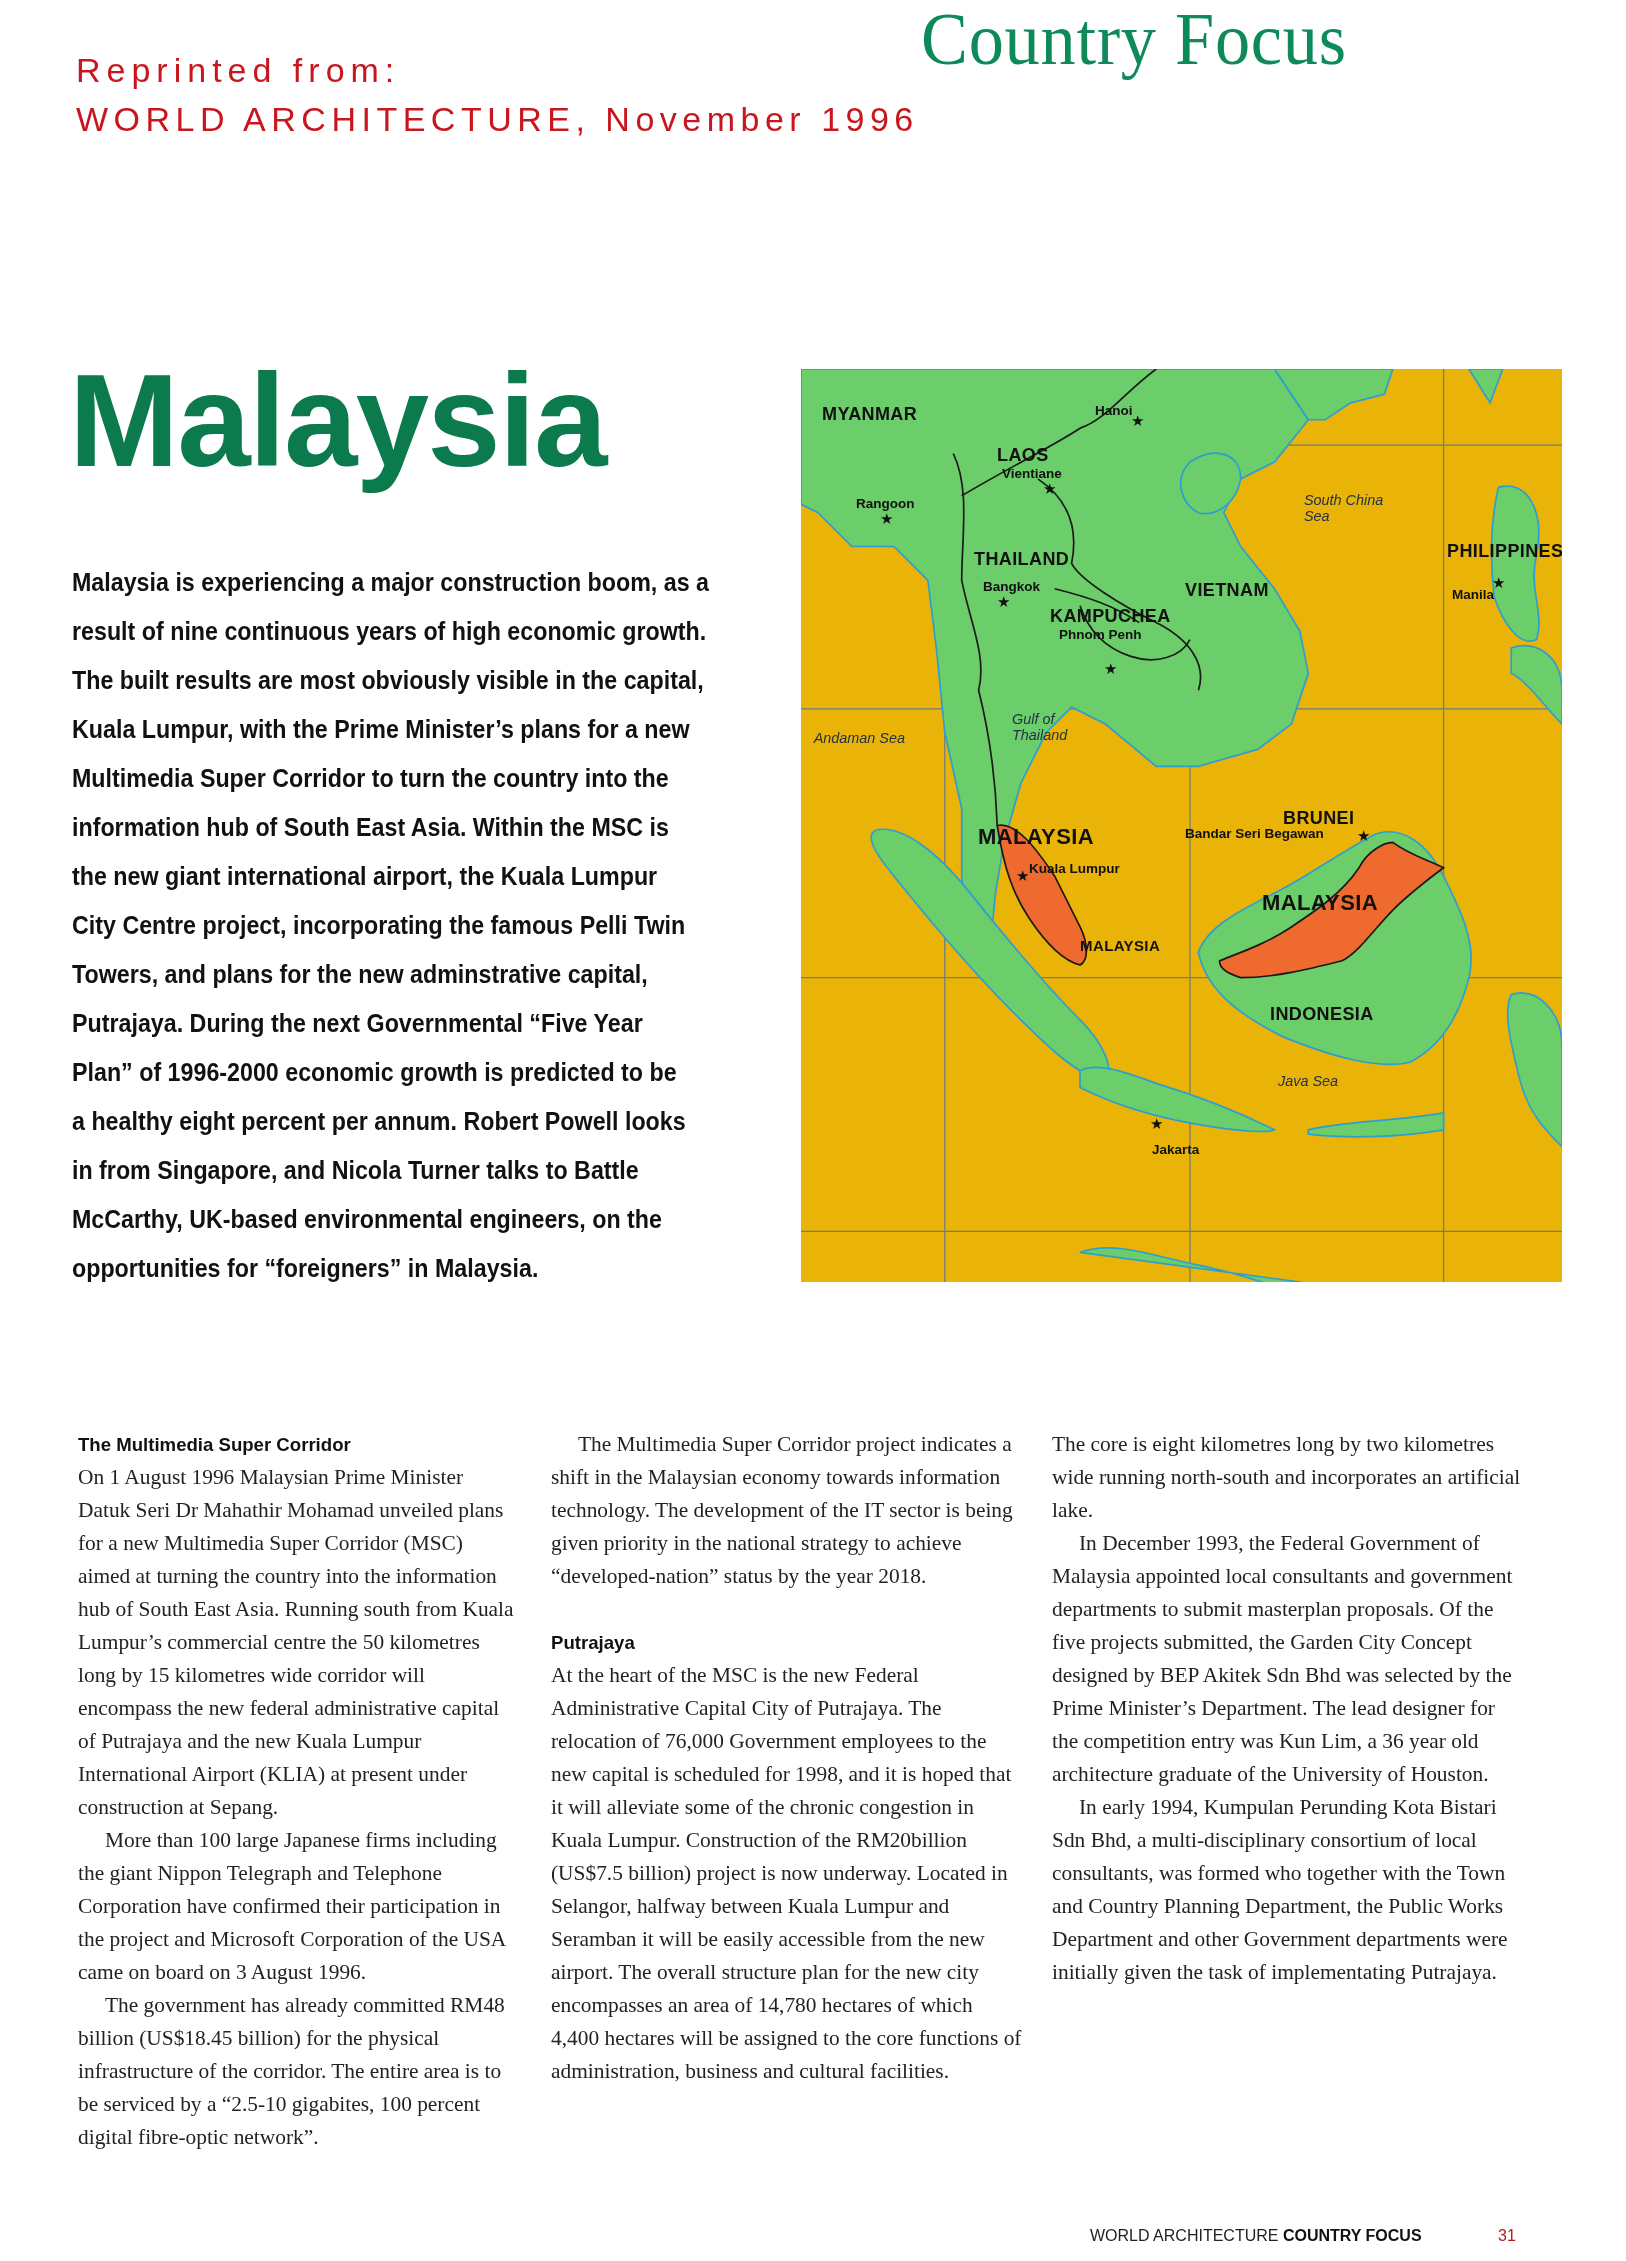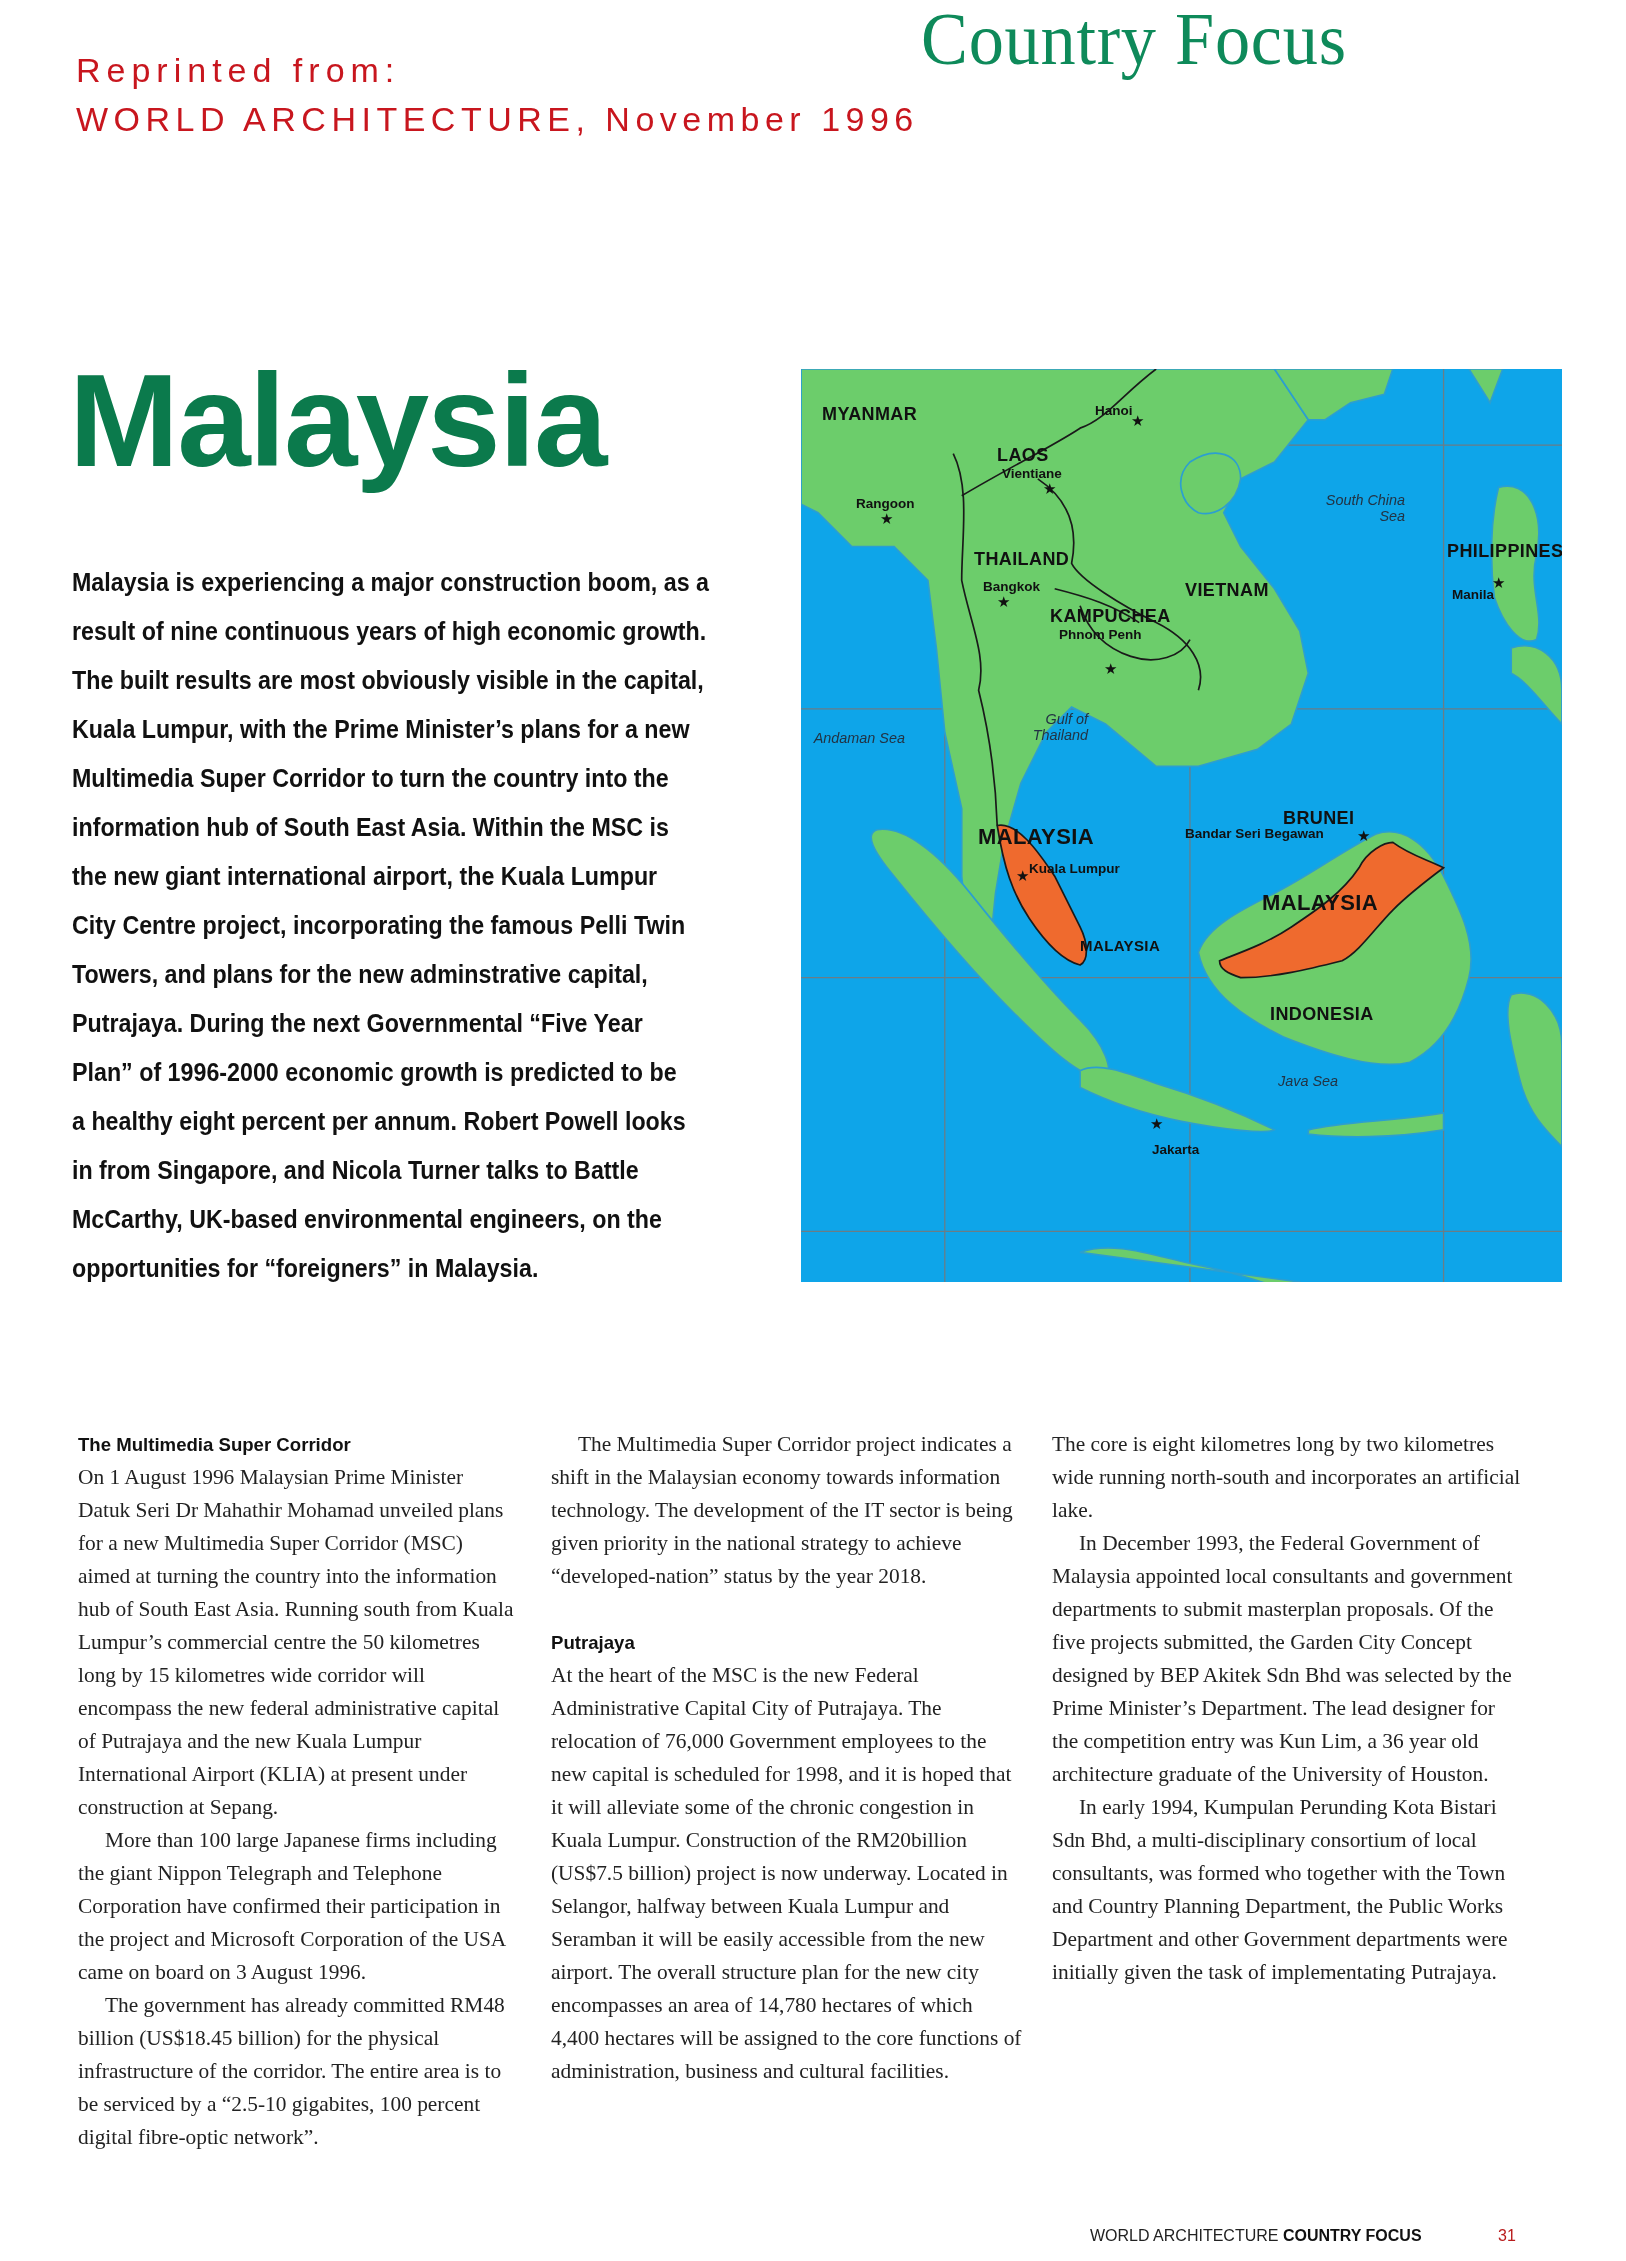--- a/index.html
+++ b/index.html
@@ -26,28 +26,28 @@
 
   .standfirst {
     position: absolute; left: 72px; top: 558px; width: 718px;
     font-family: "Liberation Sans", sans-serif; font-weight: bold; font-size: 25px; line-height: 49px;
     color: #111; transform: scaleX(0.93); transform-origin: left top;
   }
   .standfirst div { white-space: nowrap; }
 
   .map {
     position: absolute; left: 801px; top: 369px; width: 761px; height: 913px;
-    background: #0ea5e9; overflow: hidden;
+    background: #eab308; overflow: hidden;
   }
   .map svg { position: absolute; left: 0; top: 0; }
   .map-label { position: absolute; font-family: "Liberation Sans", sans-serif; color: #111; white-space: nowrap; }
   .map-label.country { font-weight: bold; font-size: 18px; letter-spacing: 0.4px; }
   .map-label.country-lg { font-weight: bold; font-size: 22px; letter-spacing: 0.4px; }
   .map-label.city { font-size: 13.5px; font-weight: bold; }
-  .map-label.sea { font-style: italic; font-size: 14.4px; color: #234; text-align: right; }
+  .map-label.sea { font-style: italic; font-size: 14.4px; color: #234; text-align: left; }
   .star { position: absolute; font-size: 15px; line-height: 1; color: #111; }
 
   .col {
     position: absolute; top: 1428px; width: 473px;
     font-family: "Liberation Serif", serif; font-size: 21.4px; line-height: 33px; color: #222;
   }
   .col p { margin: 0; }
   .col .indent { text-indent: 27px; }
   .col .sub { font-family: "Liberation Sans", sans-serif; font-weight: bold; font-size: 18.6px; color: #111; line-height: 33px; }
   .col .gap { height: 33px; }

